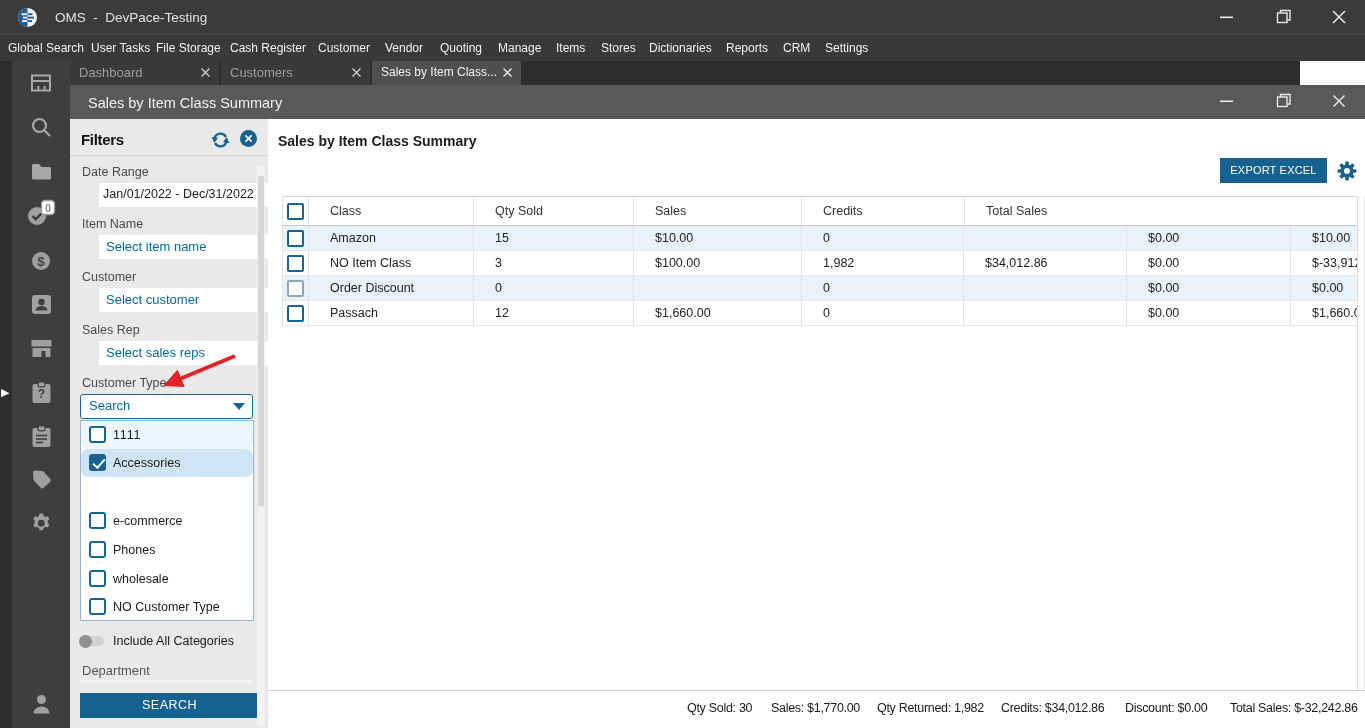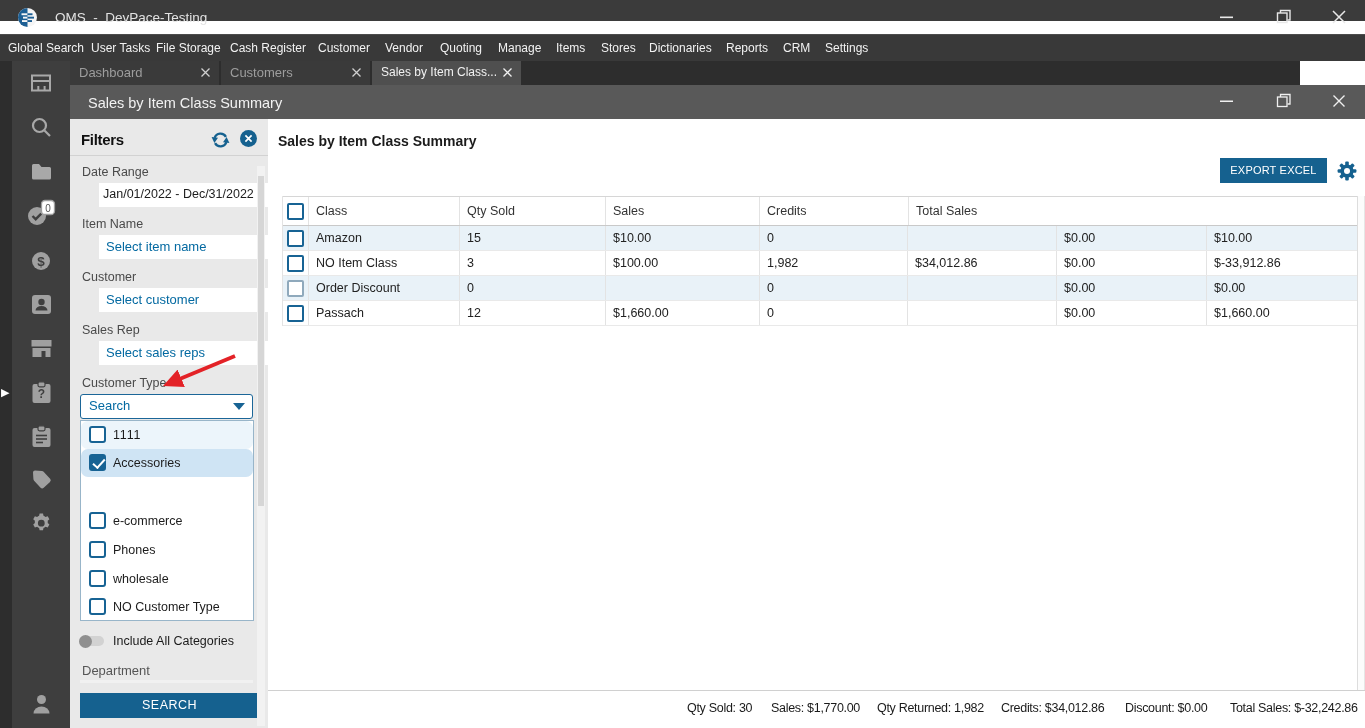--- a/index.html
+++ b/index.html
@@ -1,21 +1,21 @@
 <!DOCTYPE html>
 <html><head>
 <meta charset="utf-8">
 <style>
 * { margin:0; padding:0; box-sizing:border-box; }
 html,body { width:1365px; height:728px; overflow:hidden; }
 body { font-family:"Liberation Sans", sans-serif; position:relative; background:#fff; }
 .abs { position:absolute; }
 
 
-#titlebar { left:0; top:0; width:1365px; height:21px; background:#3b3b3b;padding-left:34px; }
+#titlebar { left:0; top:0; width:1365px; height:35px; background:#3b3b3b;padding-left:34px; }
 #titletext { left:55px; top:10px; font-size:13.5px; color:#e2e2e2; }
 
 
 #menubar { left:0; top:34px; width:1365px; height:27px; background:#393939; border-top:1px solid #4c4c4c; }
 #menubar span { position:absolute; top:6px; font-size:12px; color:#f2f2f2; }
 
 
 #tabbar { left:0; top:61px; width:1300px; height:24px; background:#2d2d2d; }
 .tab { position:absolute; top:0; height:24px; width:149px; background:#3a3a3a; }
 .tab .tlabel { position:absolute; left:9px; top:4px; font-size:13px; color:#9d9d9d; }
@@ -55,21 +55,21 @@
 #fscroll { position:absolute; right:3px; top:47px; width:8px; height:560px; background:#f2f2f2; }
 #fthumb { position:absolute; left:1px; top:10px; width:6px; height:330px; background:#d6d6d6; }
 
 
 #content { left:268px; top:119px; width:1097px; height:609px; background:#fff; }
 #heading { position:absolute; left:10px; top:14px; font-size:14px; font-weight:bold; color:#1b1b1b; }
 #exportbtn { position:absolute; left:952px; top:39px; width:107px; height:25px; background:#15618f; color:#fff; font-size:11px; text-align:center; line-height:25px; letter-spacing:0.2px; }
 
 
 #grid { position:absolute; left:15px; top:77px; width:1074px; }
-.trow { position:relative; width:1074px; display:flex; }
+.trow { position:relative; width:1074px; display:flex;gap:14px; }
 .hrow { height:30px; border-top:1px solid #d6d6d6; border-bottom:1px solid #c9c9c9; background:#fff; }
 .drow { height:25px; border-bottom:1px solid #e9e9e9; }
 .drow.alt { background:#e9f2f8; }
 .cell { flex:none; border-right:1px solid #e3e3e3; font-size:12.5px; color:#222; padding-left:7px; display:flex; align-items:center; }
 .cell.c0 { width:26px; border-right:1px solid #e3e3e3; padding-left:0; justify-content:center; }
 .cell.c1 { width:151px; }
 .cell.c2 { width:146px; }
 .cell.c3 { width:154px; }
 .cell.c4 { width:148px; }
 .cell.c5 { width:149px; }

